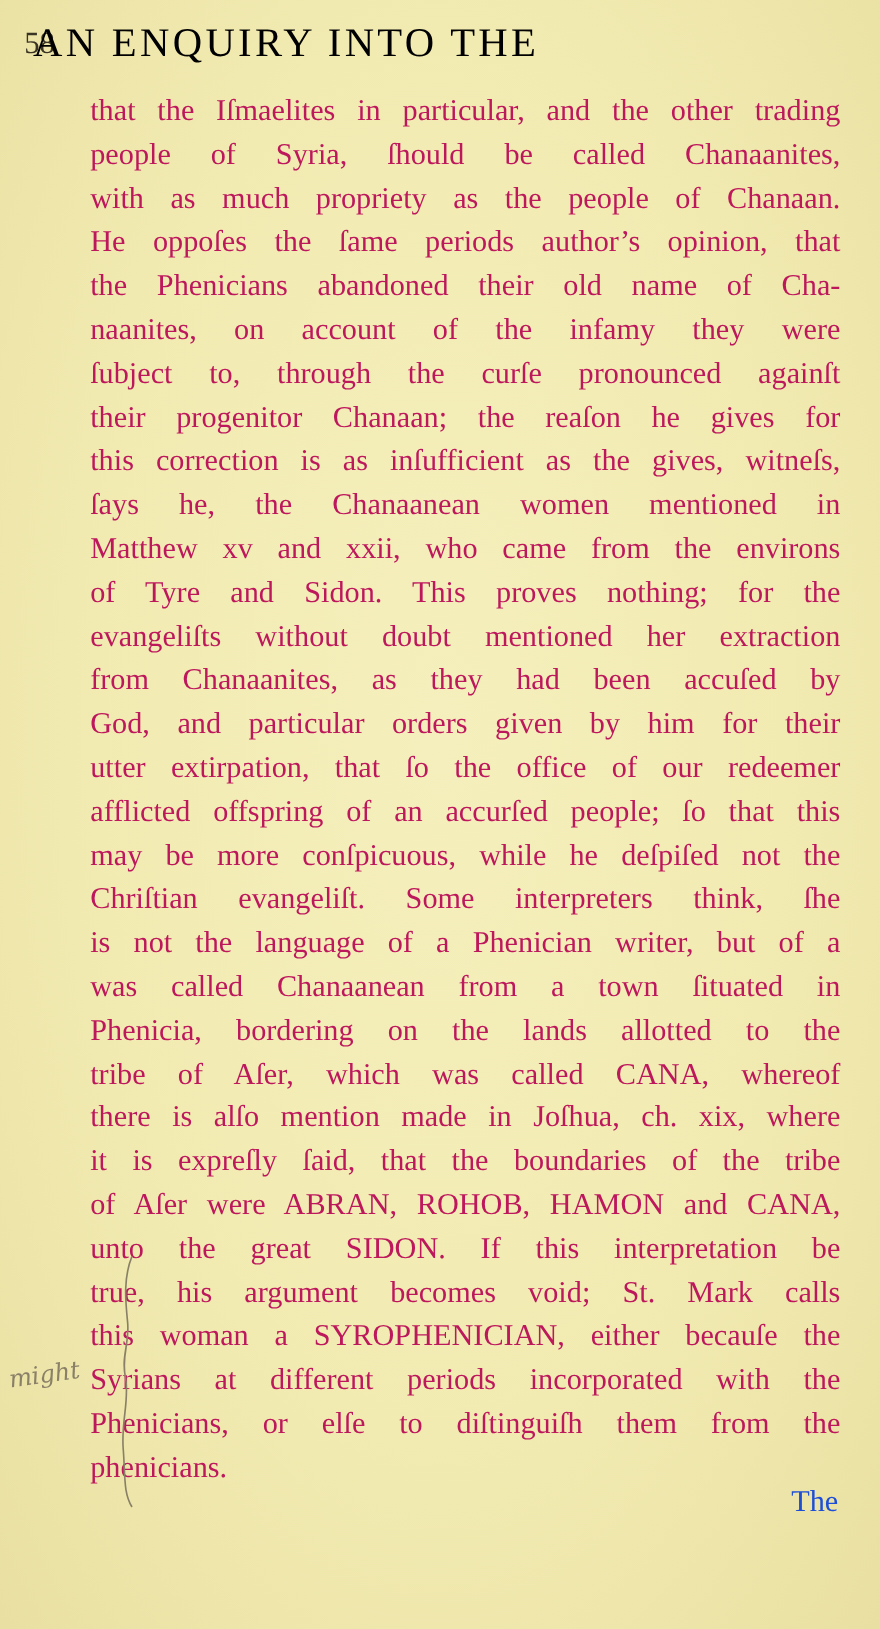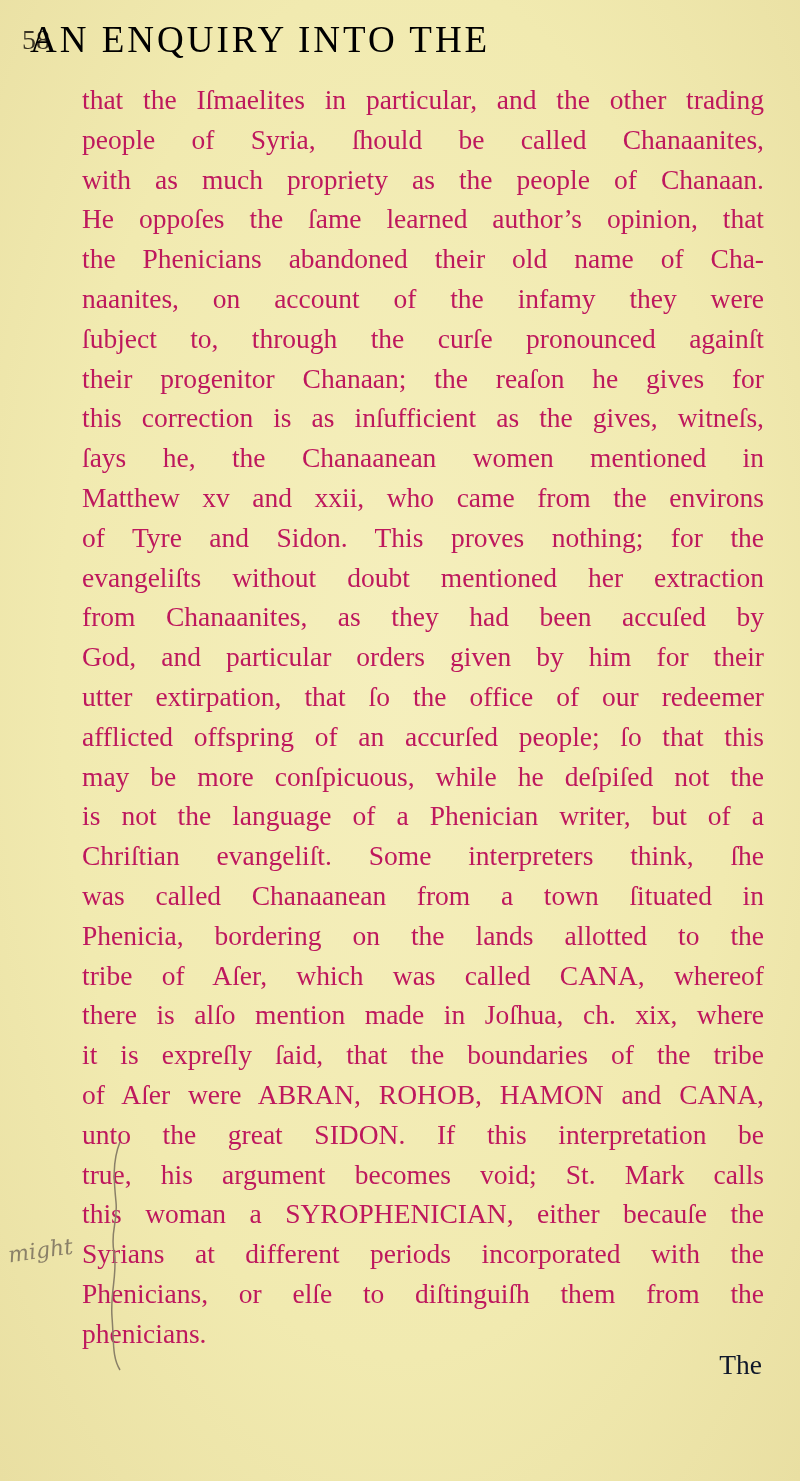--- a/index.html
+++ b/index.html
@@ -26,21 +26,21 @@
   }
   .line {
     height: 39.8px; line-height: 39.8px;
     font-size: 27.5px; white-space: nowrap;
     text-align: justify; text-align-last: justify;
     color: #be185d;
   }
   .line.last { text-align-last: left; }
   .catchword {
     position: absolute; right: 38px; top: 1349px;
-    font-size: 27.5px; color: #0f172a; margin-left: 12px;
+    font-size: 27.5px; color: #1d4ed8; margin-left: 12px;
   }
   .margin-note {
     position: absolute; left: 8px; top: 1238px;
     font-family: "DejaVu Serif", serif; font-style: italic;
     font-size: 22px; color: #8a8068; transform: rotate(-8deg);
   }
   .margin-bracket {
     position: absolute; left: 108px; top: 1142px; width: 14px; height: 90px;
   }
 </style>
@@ -48,37 +48,37 @@
 <body>
 
 <div class="page">
   <div class="page-number">58</div>
   <div class="running-head">AN ENQUIRY INTO THE</div>
 
   <div class="body-text">
     <div class="line">that the Iſmaelites in particular, and the other trading</div>
     <div class="line">people of Syria, ſhould be called Chanaanites,</div>
     <div class="line">with as much propriety as the people of Chanaan.</div>
-    <div class="line">He oppoſes the ſame learned author’s opinion, that</div>
+    <div class="line">He oppoſes the ſame periods author’s opinion, that</div>
     <div class="line">the Phenicians abandoned their old name of Cha-</div>
     <div class="line">naanites, on account of the infamy they were</div>
     <div class="line">ſubject to, through the curſe pronounced againſt</div>
     <div class="line">their progenitor Chanaan; the reaſon he gives for</div>
     <div class="line">this correction is as inſufficient as the gives, witneſs,</div>
     <div class="line">ſays he, the Chanaanean women mentioned in</div>
     <div class="line">Matthew xv and xxii, who came from the environs</div>
     <div class="line">of Tyre and Sidon.  This proves nothing; for the</div>
     <div class="line">evangeliſts without doubt mentioned her extraction</div>
     <div class="line">from Chanaanites, as they had been accuſed by</div>
     <div class="line">God, and particular orders given by him for their</div>
     <div class="line">utter extirpation, that ſo the office of our redeemer</div>
     <div class="line">afflicted offspring of an accurſed people; ſo that this</div>
     <div class="line">may be more conſpicuous, while he deſpiſed not the</div>
+    <div class="line">Chriſtian evangeliſt.  Some interpreters think, ſhe</div>
     <div class="line">is not the language of a Phenician writer, but of a</div>
-    <div class="line">Chriſtian evangeliſt.  Some interpreters think, ſhe</div>
     <div class="line">was called Chanaanean from a town ſituated in</div>
     <div class="line">Phenicia, bordering on the lands allotted to the</div>
     <div class="line">tribe of Aſer, which was called CANA, whereof</div>
     <div class="line">there is alſo mention made in Joſhua, ch. xix, where</div>
     <div class="line">it is expreſly ſaid, that the boundaries of the tribe</div>
     <div class="line">of Aſer were ABRAN, ROHOB, HAMON and CANA,</div>
     <div class="line">unto the great SIDON.  If this interpretation be</div>
     <div class="line">true, his argument becomes void; St. Mark calls</div>
     <div class="line">this woman a SYROPHENICIAN, either becauſe the</div>
     <div class="line">Syrians at different periods incorporated with the</div>

